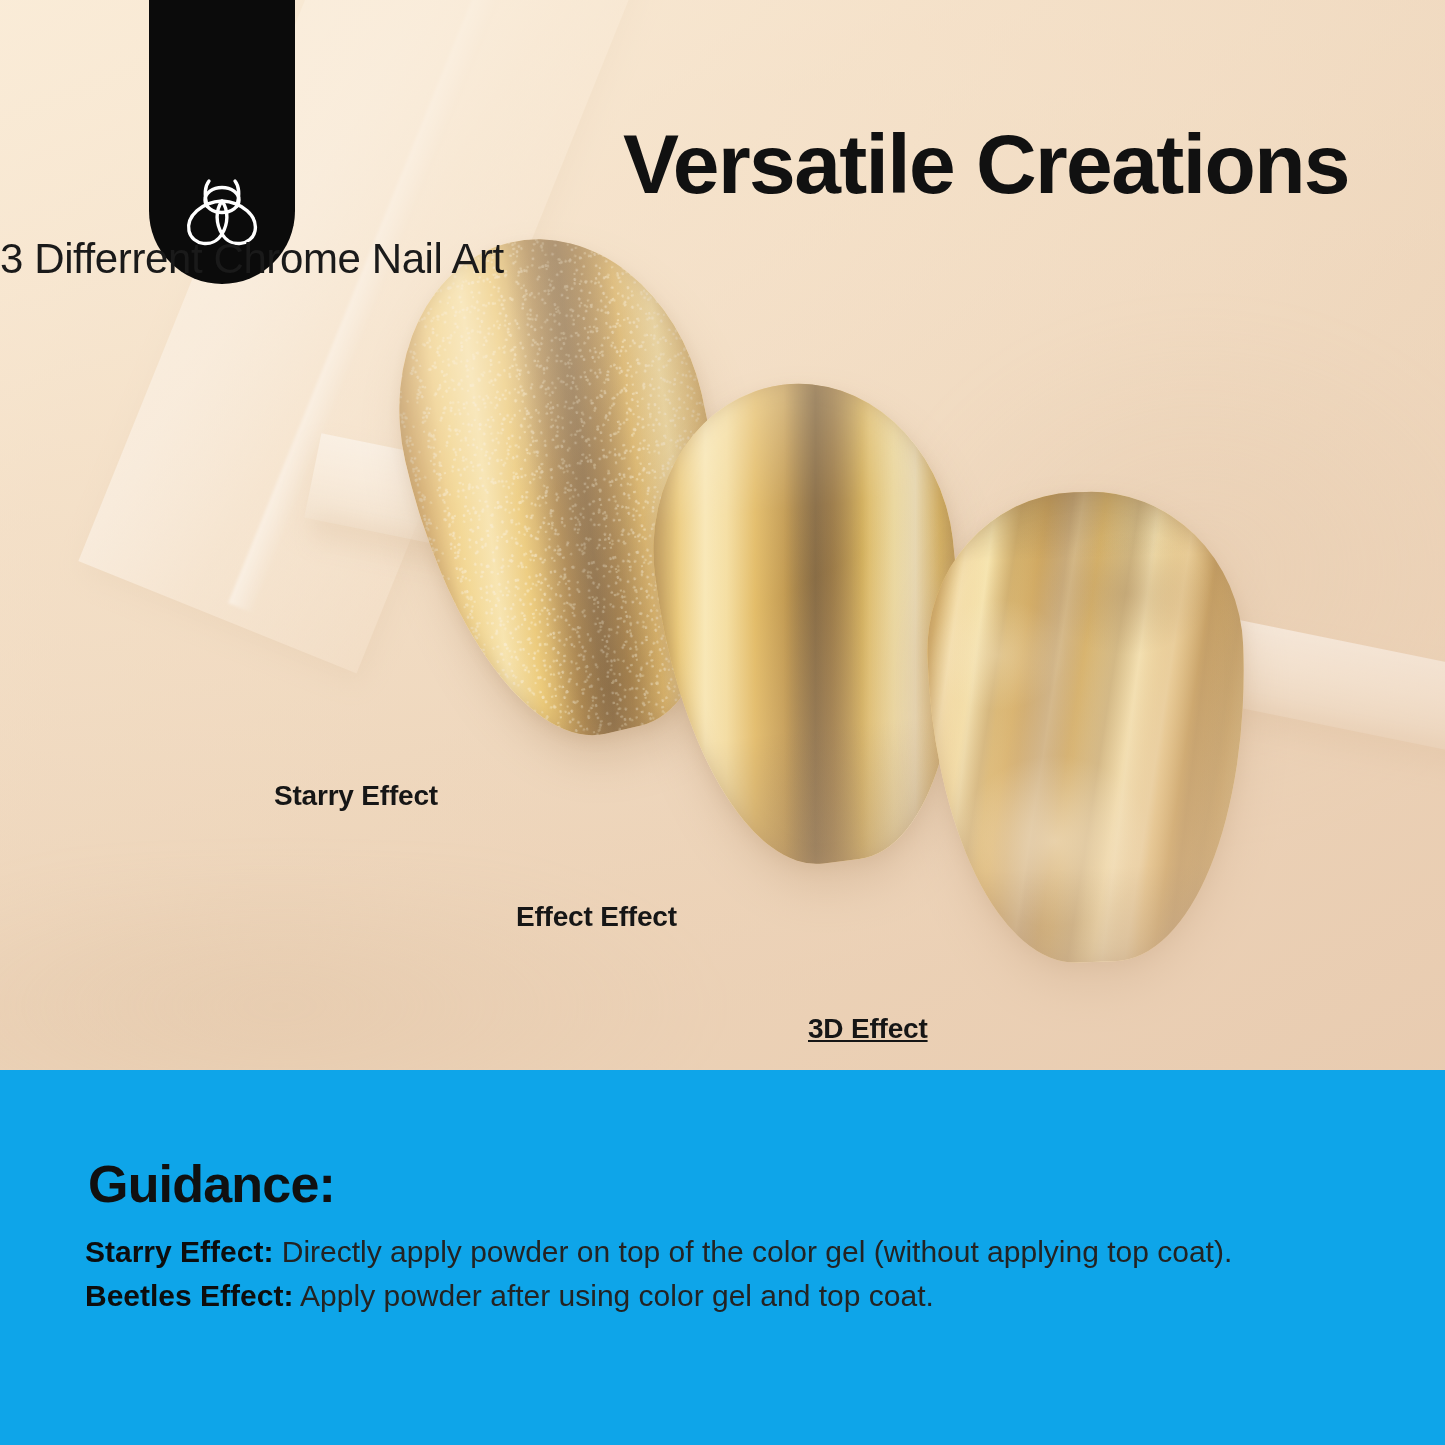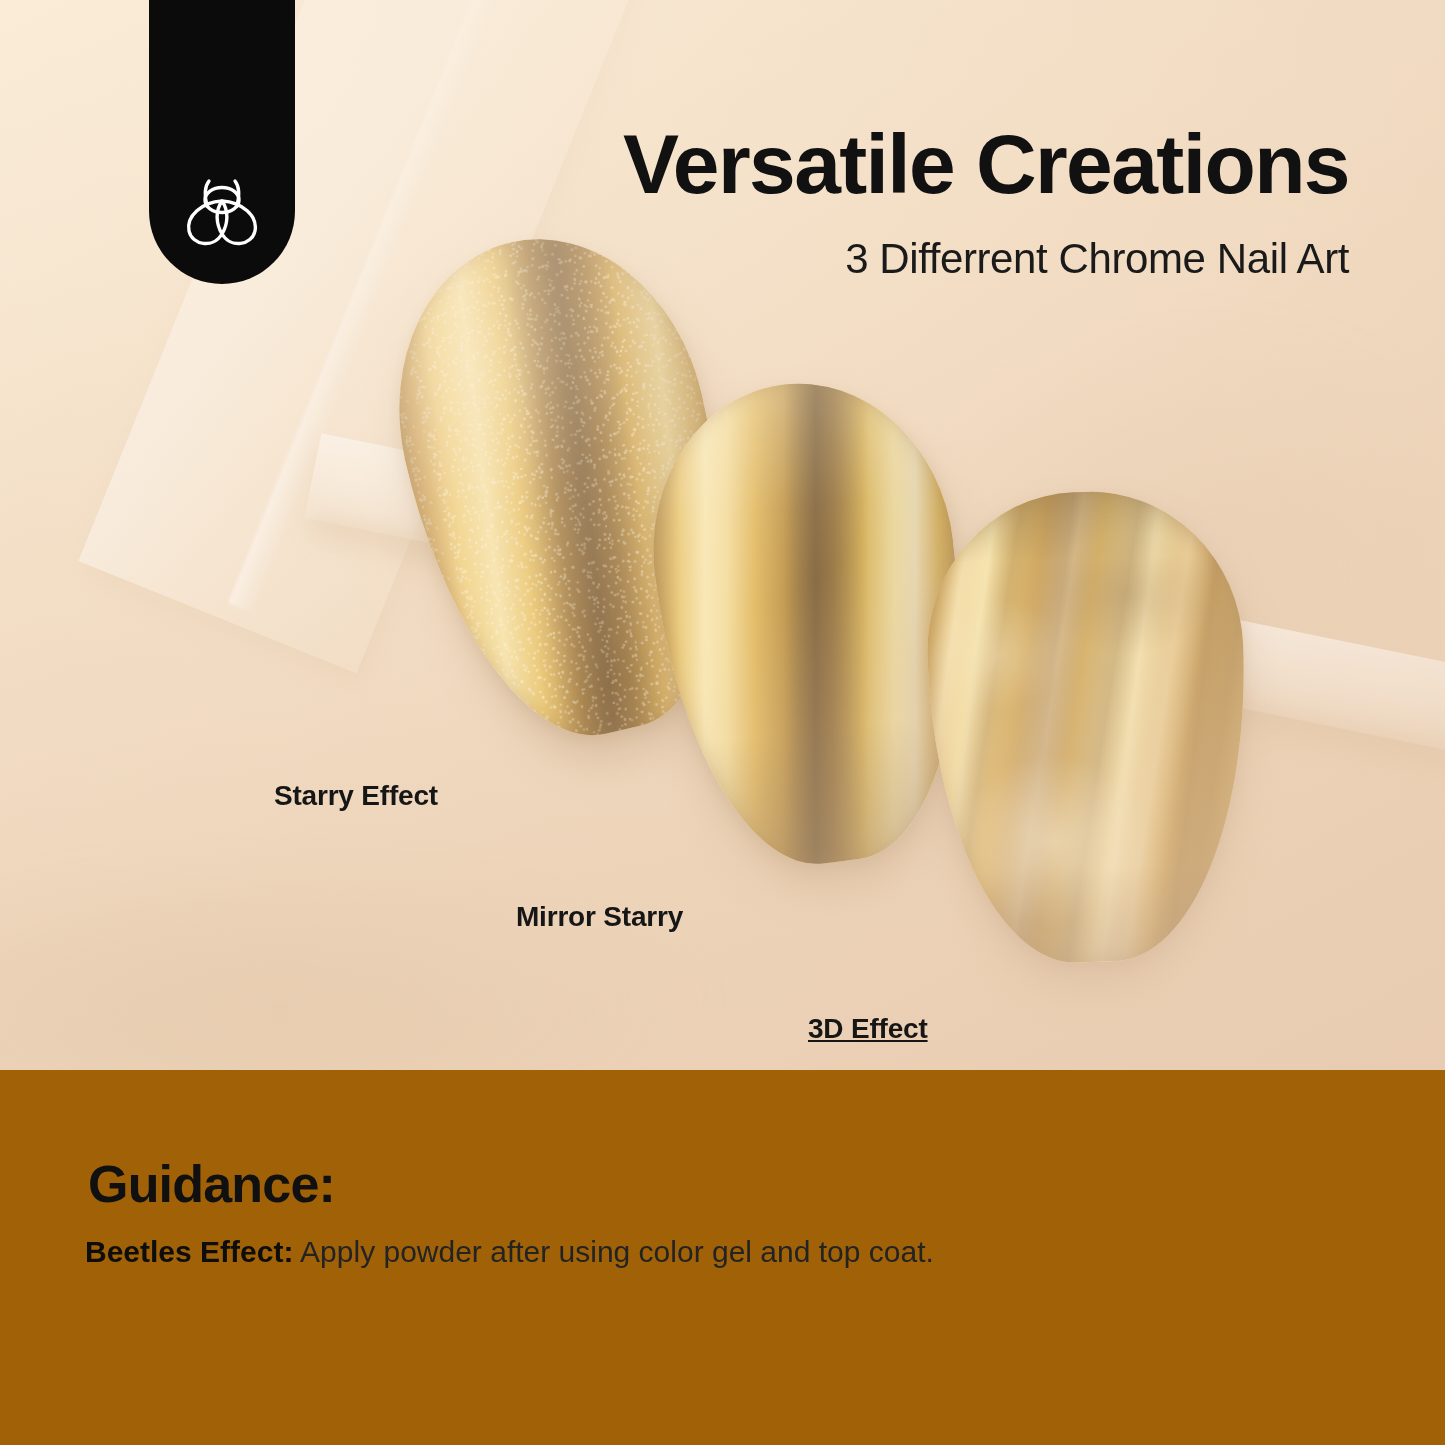--- a/index.html
+++ b/index.html
@@ -328,21 +328,20 @@
     font-weight: 700;
     letter-spacing: -1.6px;
     color: #111111;
     white-space: nowrap;
   }
   .hero-subtitle {
     position: absolute;
     left: 0;
     right: 96px;
     top: 238px;
-    text-align: right;
     font-size: 42px;
     line-height: 1.0;
     font-weight: 400;
     letter-spacing: -0.4px;
     color: #1a1a1a;
     white-space: nowrap;
   }
 
   
   .nail-caption {
@@ -358,21 +357,21 @@
   #caption-mirror { left: 516px; top: 866px; }
   #caption-3d     { left: 808px; top: 978px; text-decoration: underline; }
 
   
   .guidance {
     position: absolute;
     left: 0;
     top: 1070px;
     width: 1445px;
     height: 375px;
-    background: #a16207;
+    background: #0ea5e9;
   }
   .guidance-heading {
     position: absolute;
     left: 88px;
     top: 84px;
     font-size: 52px;
     font-weight: 700;
     letter-spacing: -0.8px;
     color: #101010;
   }
@@ -441,27 +440,30 @@
         <path d="M42 25 C22 26, 6 40, 9 55 C12 69, 33 73, 42 58 C48 48, 49 35, 42 25 Z" stroke="#ffffff" stroke-width="3.4" fill="none" stroke-linejoin="round"></path>
 
         <path d="M42 25 C62 26, 78 40, 75 55 C72 69, 51 73, 42 58 C36 48, 35 35, 42 25 Z" stroke="#ffffff" stroke-width="3.4" fill="none" stroke-linejoin="round"></path>
       </svg>
     </div>
 
     <div class="hero-title">Versatile Creations</div>
     <div class="hero-subtitle">3 Differrent Chrome Nail Art</div>
 
     <div class="nail-caption" id="caption-starry">Starry Effect</div>
-    <div class="nail-caption" id="caption-mirror">Mirror Starry</div>
+    <div class="nail-caption" id="caption-mirror">Effect Effect</div>
     <div class="nail-caption" id="caption-3d">3D Effect</div>
   </div>
 
   <div class="guidance">
     <div class="guidance-heading">Guidance:</div>
 
     <div class="guidance-list">
+      <div class="guidance-row">
+        <span class="lead">Starry Effect:</span><span class="body"> Directly apply powder on top of the color gel (without applying top coat).</span>
+      </div>
       <div class="guidance-row">
         <span class="lead">Beetles Effect:</span><span class="body"> Apply powder after using color gel and top coat.</span>
       </div>
     </div>
   </div>
 
 </div>
 
 </body></html>

